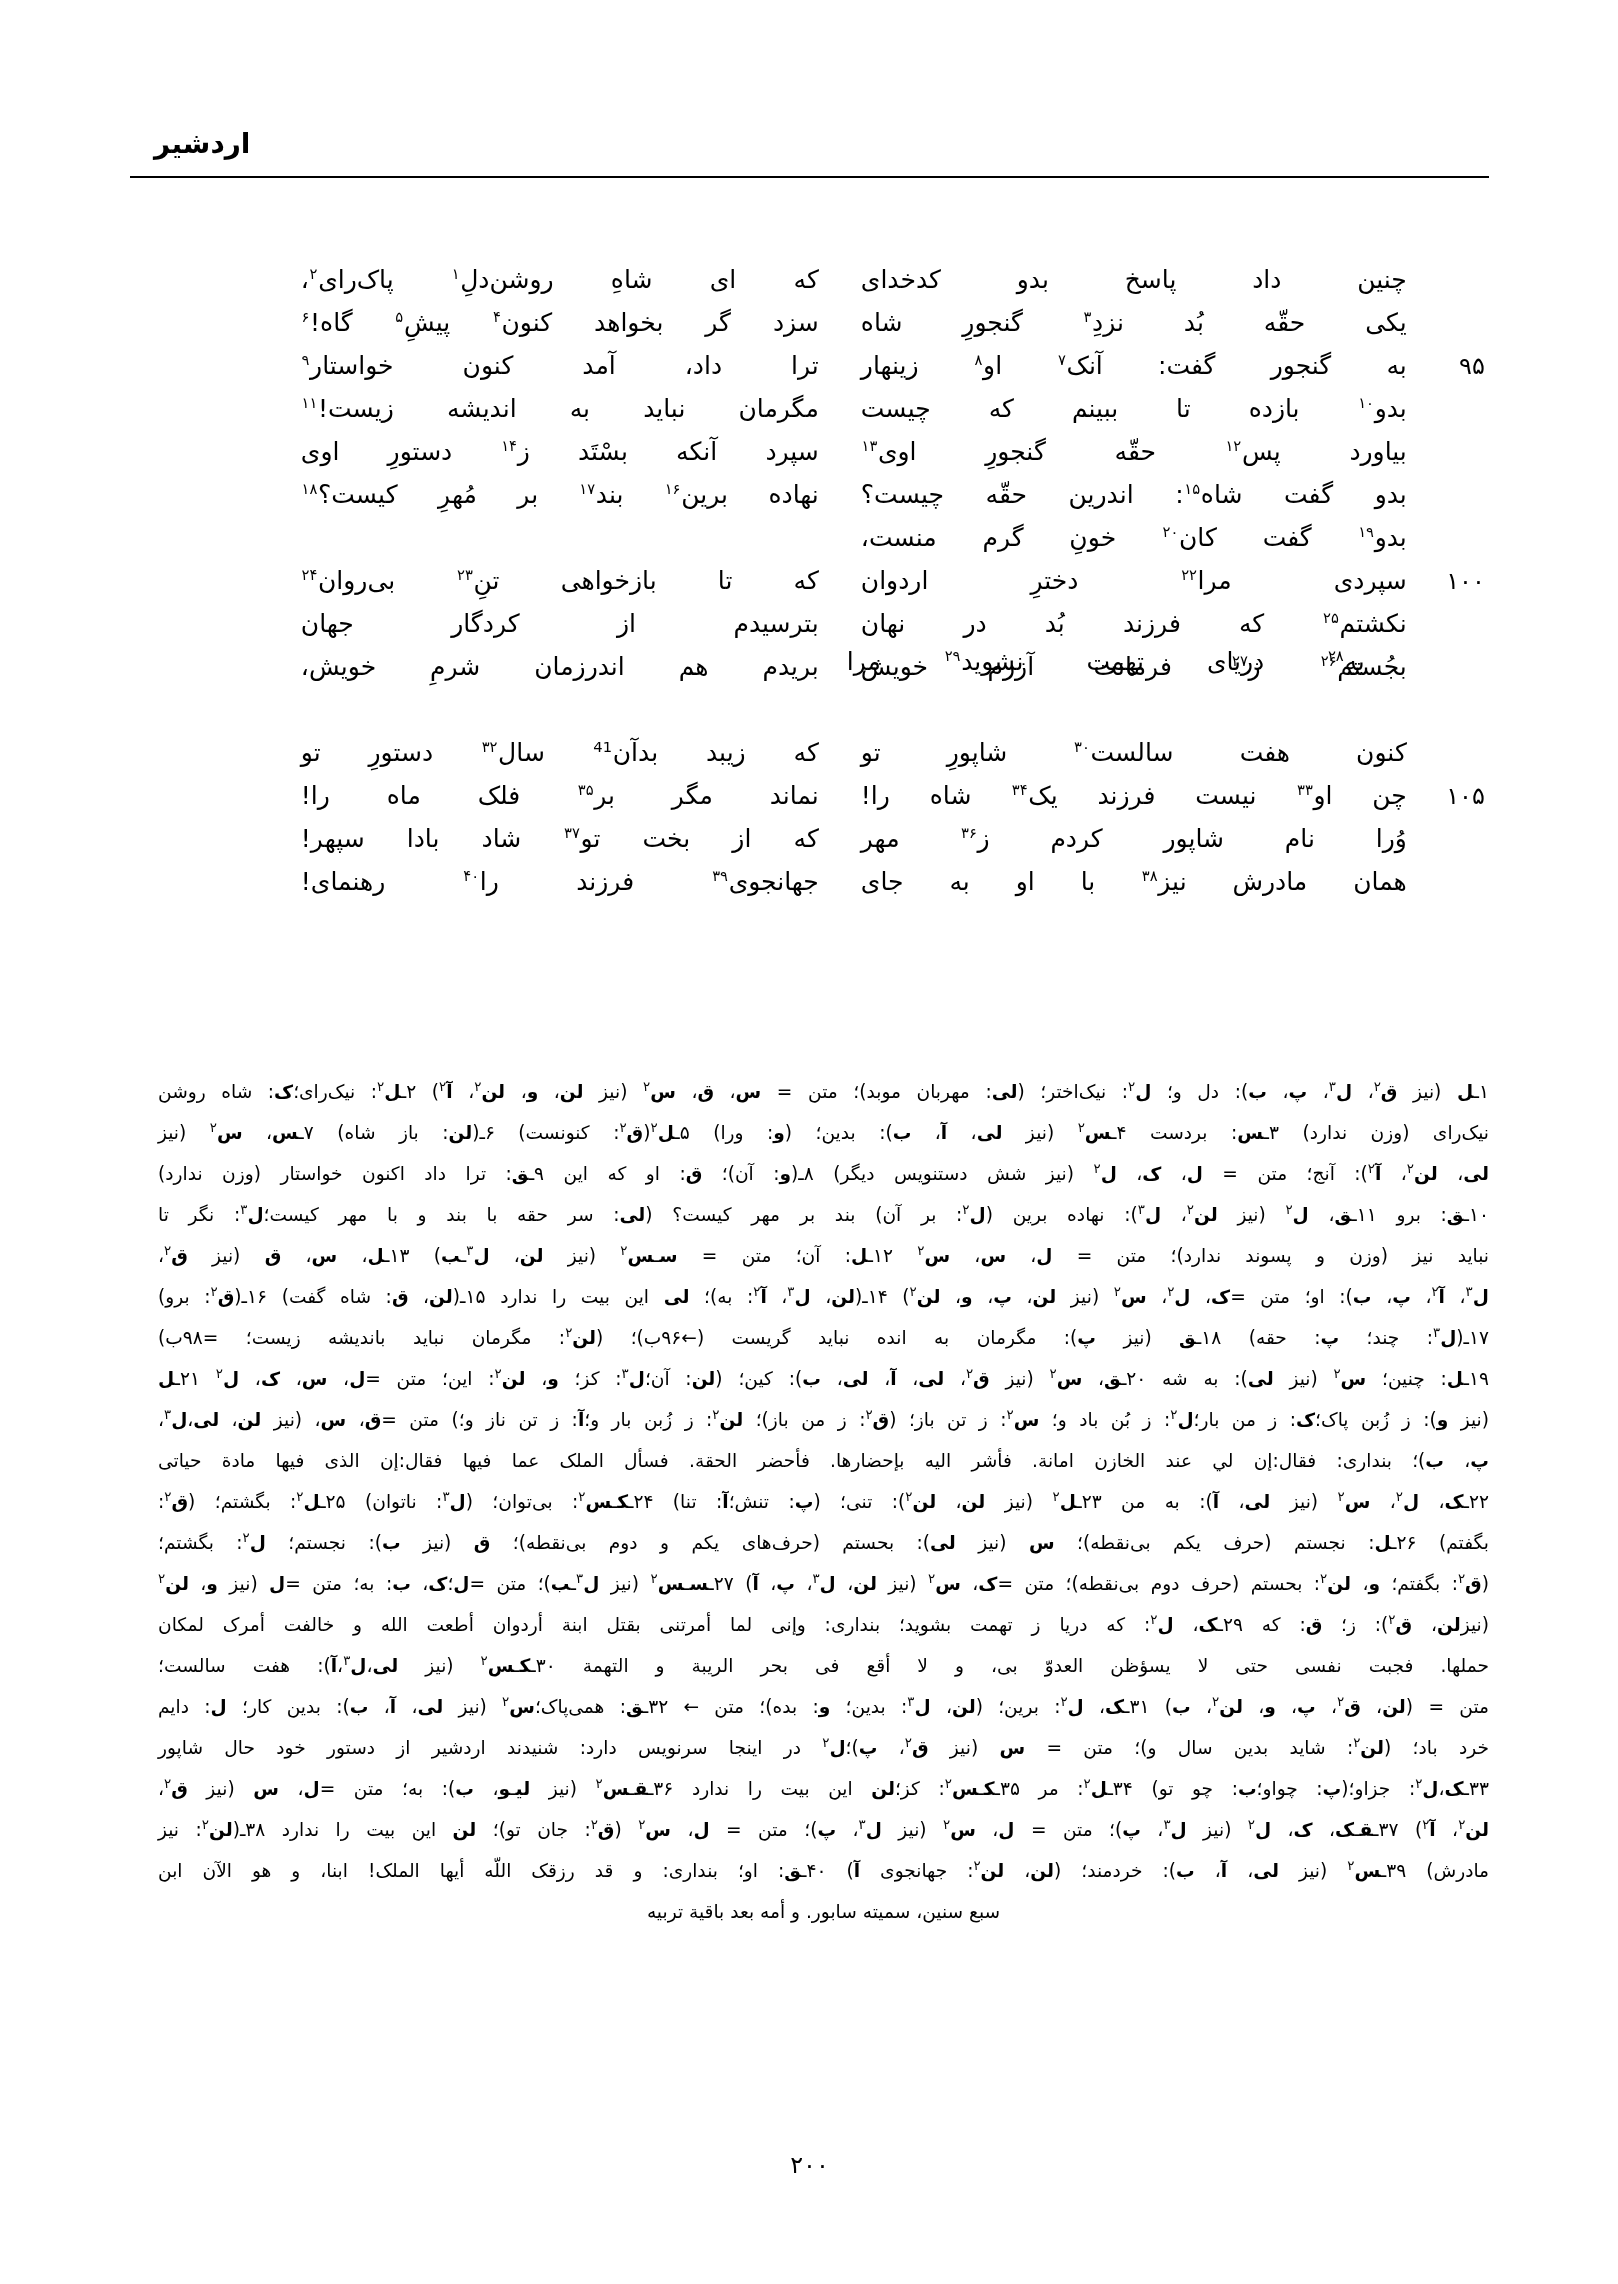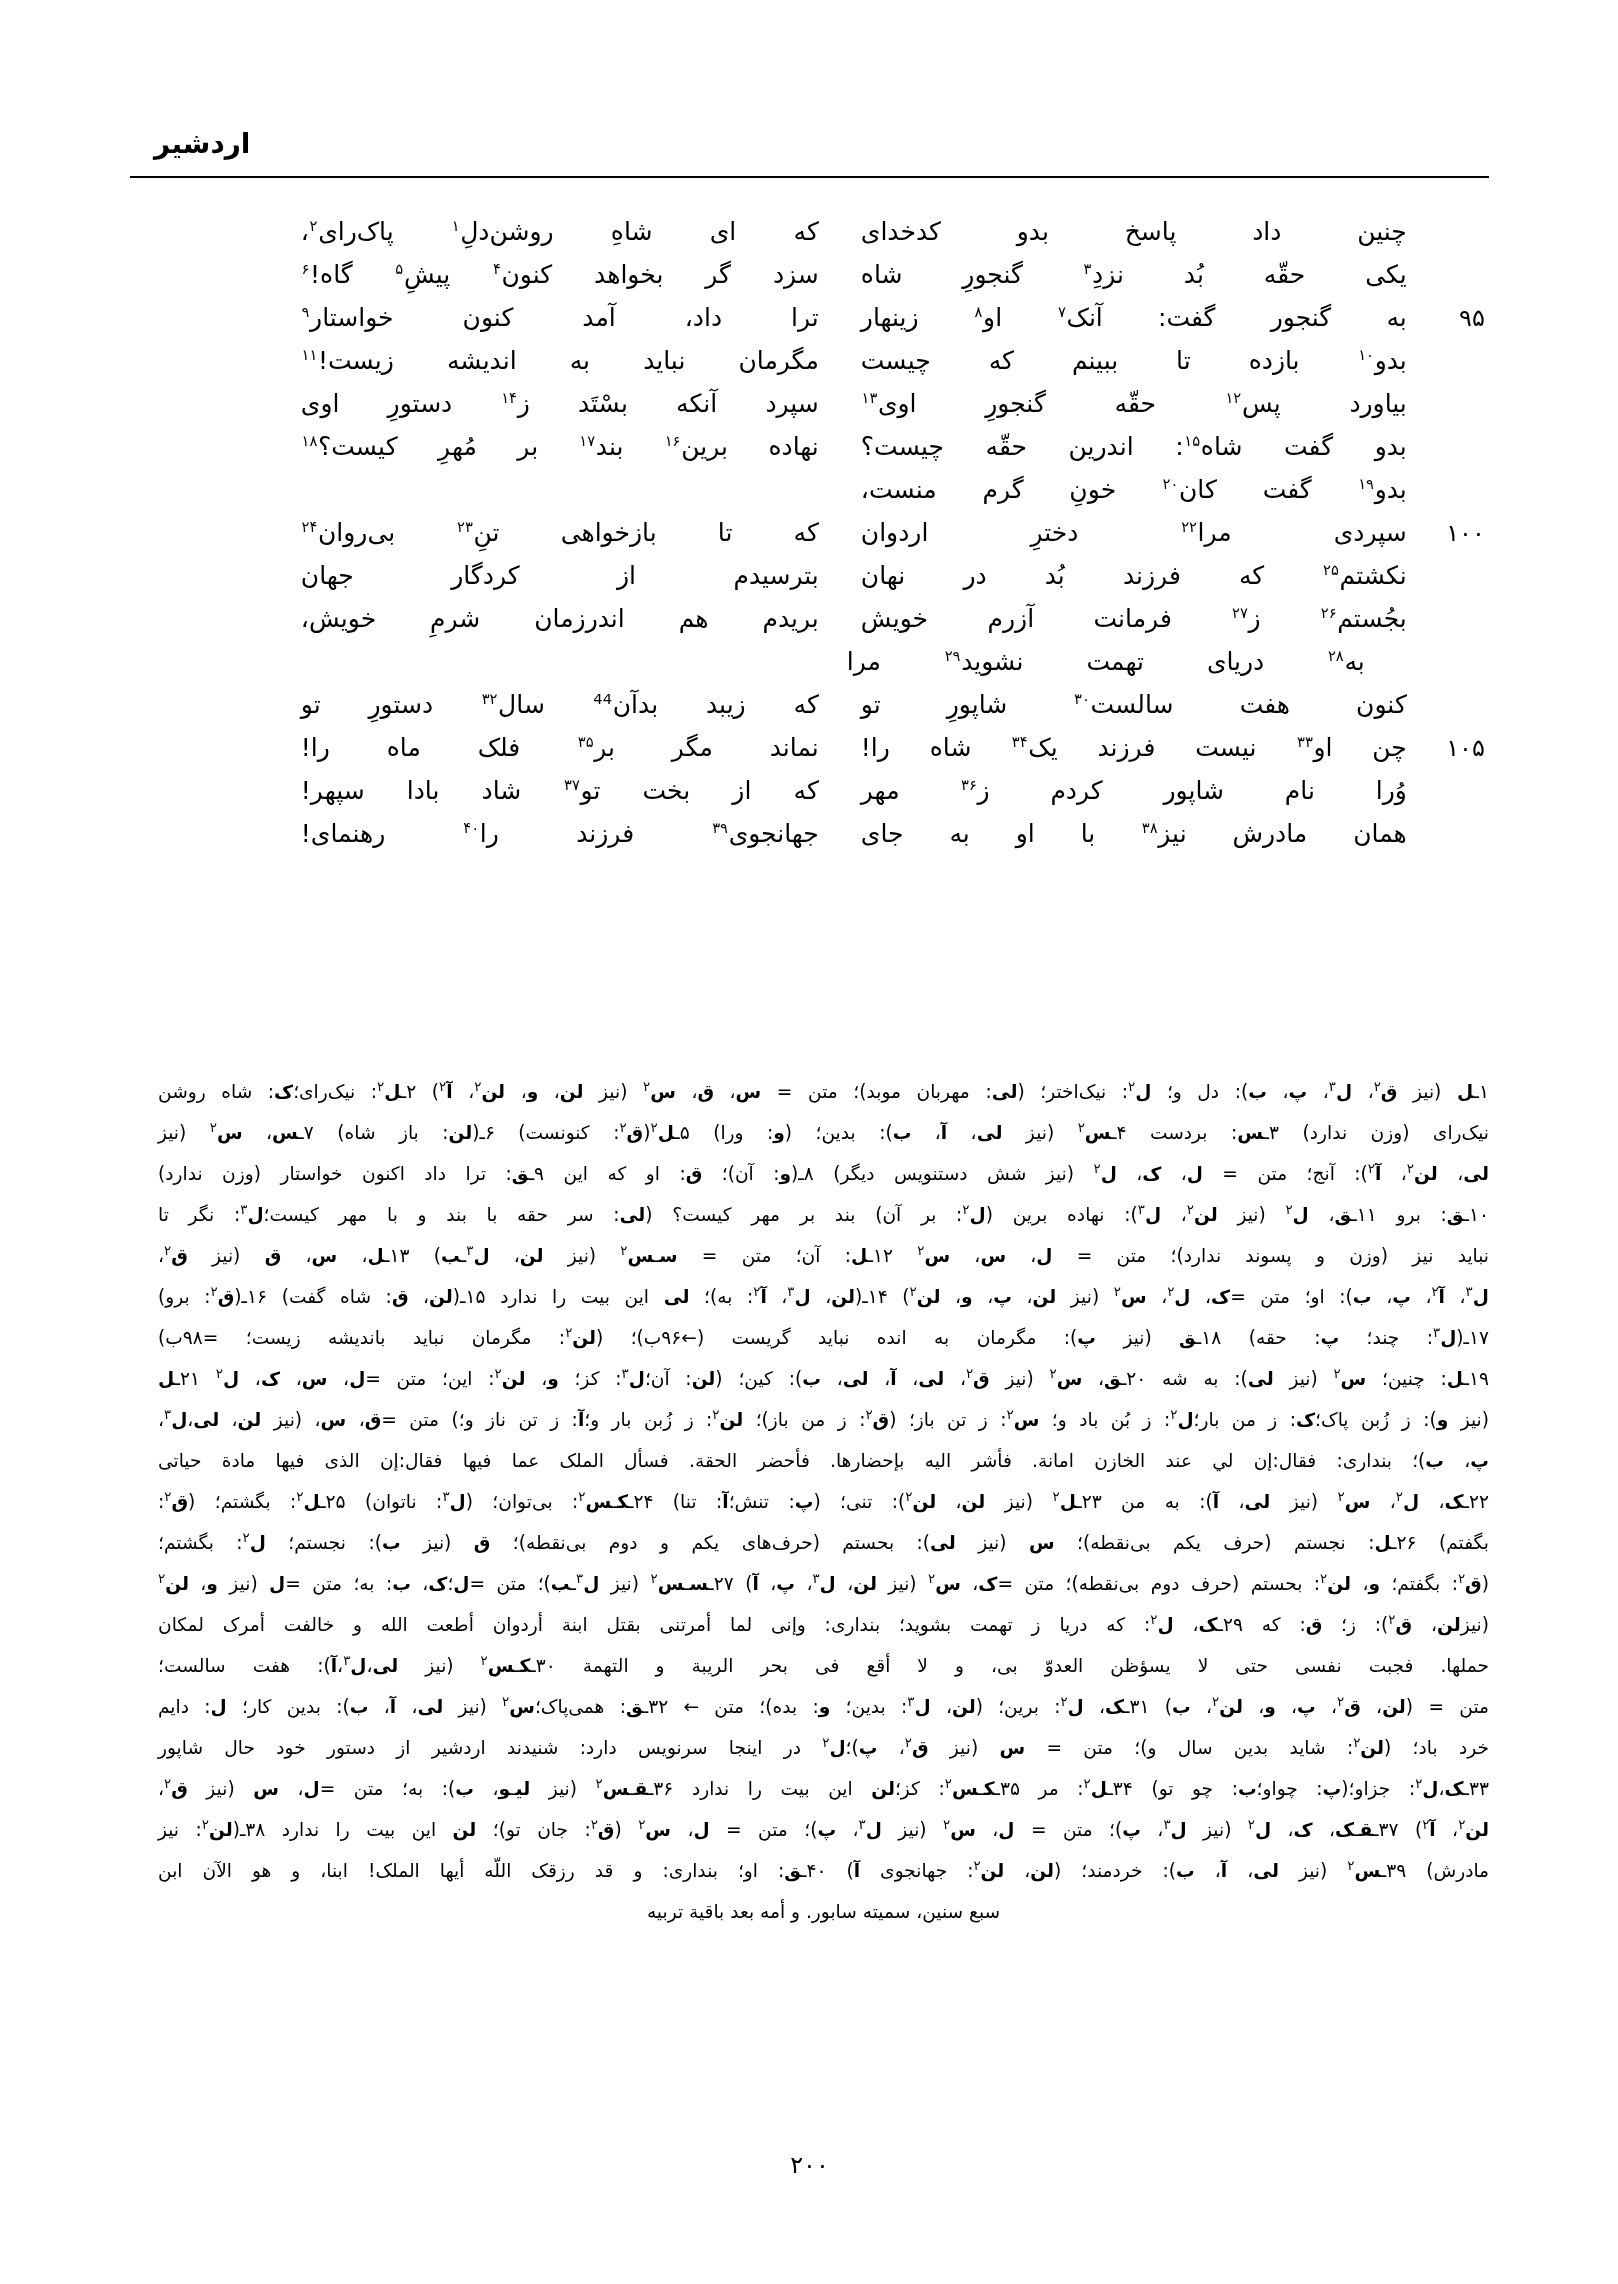--- a/index.html
+++ b/index.html
@@ -72,20 +72,21 @@
     font-size: 25px;
     line-height: 43px;
     white-space: nowrap;
     text-align: justify;
     text-align-last: justify;
     direction: rtl;
   }
   .mesra-a {
     flex: 0 0 546px;
     width: 546px;
+    margin-top: 48px;
   }
   .mesra-b {
     flex: 0 0 518px;
     width: 518px;
     margin-right: 42px;
   }
   sup.fn {
     font-size: 14.7px;
     vertical-align: super;
     line-height: 0;
@@ -196,21 +197,21 @@
         <div class="mesra mesra-a">بجُستم<sup class="fn">۲۶</sup> ز<sup class="fn">۲۷</sup> فرمانت آزرم خویش</div>
         <div class="mesra mesra-b">بریدم هم اندرزمان شرمِ خویش،</div>
       </div>
       <div class="beyt">
         <div class="beyt-num"></div>
         <div class="mesra mesra-b">به<sup class="fn">۲۸</sup> دریای تهمت نشوید<sup class="fn">۲۹</sup> مرا</div>
       </div>
       <div class="beyt">
         <div class="beyt-num"></div>
         <div class="mesra mesra-a">کنون هفت سالست<sup class="fn">۳۰</sup> شاپورِ تو</div>
-        <div class="mesra mesra-b">که زیبد بدآن<sup class="fn">44</sup> سال<sup class="fn">۳۲</sup> دستورِ تو</div>
+        <div class="mesra mesra-b">که زیبد بدآن<sup class="fn">41</sup> سال<sup class="fn">۳۲</sup> دستورِ تو</div>
       </div>
       <div class="beyt">
         <div class="beyt-num">۱۰۵</div>
         <div class="mesra mesra-a">چن او<sup class="fn">۳۳</sup> نیست فرزند یک<sup class="fn">۳۴</sup> شاه را!</div>
         <div class="mesra mesra-b">نماند مگر بر<sup class="fn">۳۵</sup> فلک ماه را!</div>
       </div>
       <div class="beyt">
         <div class="beyt-num"></div>
         <div class="mesra mesra-a">وُرا نام شاپور کردم ز<sup class="fn">۳۶</sup> مهر</div>
         <div class="mesra mesra-b">که از بخت تو<sup class="fn">۳۷</sup> شاد بادا سپهر!</div>

